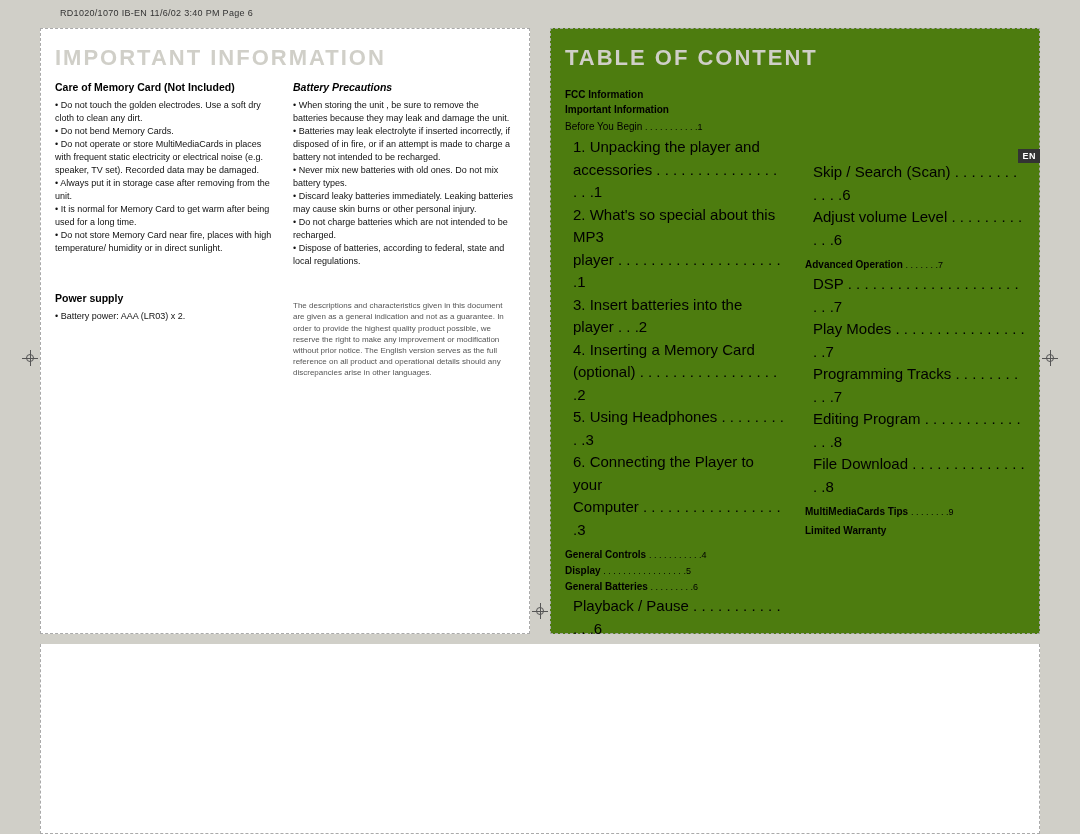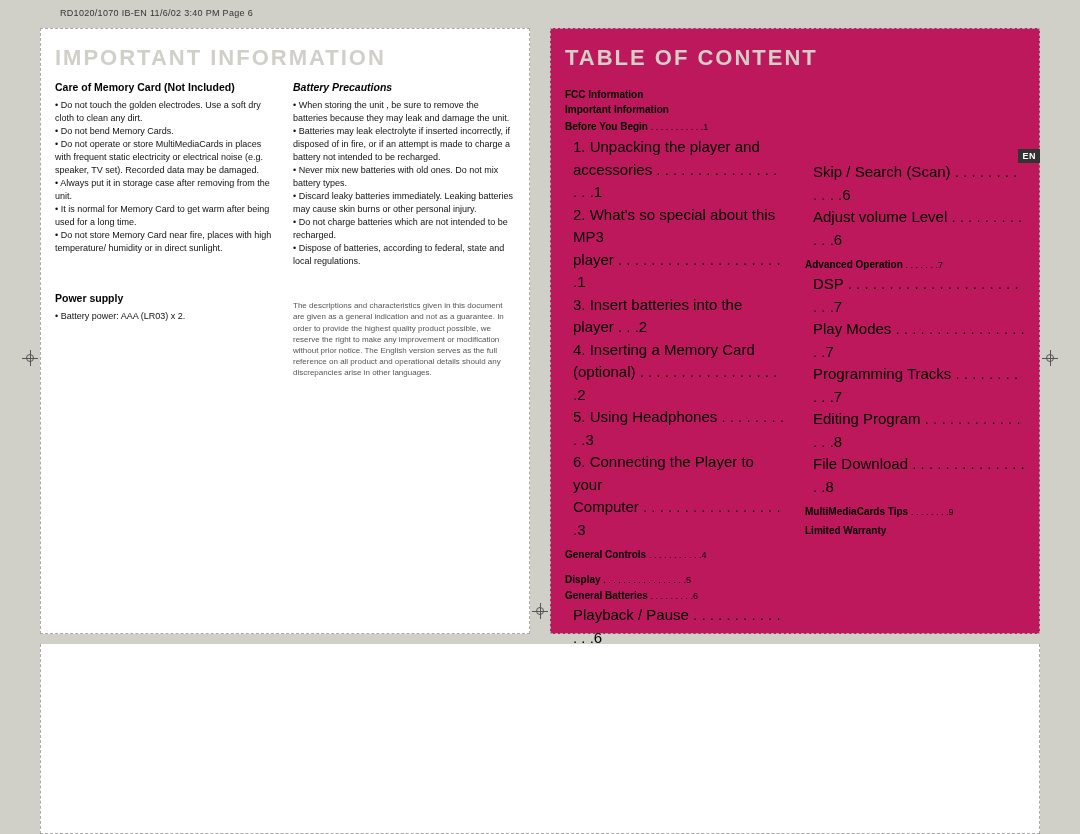--- a/index.html
+++ b/index.html
@@ -76,21 +76,21 @@
       background: #fff;
       padding: 16px 14px 14px 14px;
       position: relative;
       margin-right: 6px;
     }
 
     
     .right-page {
       flex: 1;
       border: 1px dashed #aaa;
-      background: #be185d;
+      background: #4d7c0f;
       padding: 16px 14px 14px 14px;
       position: relative;
     }
 
     
     .page-title-watermark {
       font-size: 22px;
       font-weight: bold;
       color: #d0cfc8;
       letter-spacing: 2px;
@@ -271,21 +271,21 @@
     <div class="en-badge">EN</div>
 
     <div class="toc-columns">
 
       <div>
 
         <div class="toc-section-header">FCC Information</div>
         <div class="toc-section-header" style="margin-top:4px;">Important Information</div>
 
         <div style="margin-top: 6px;">
-          <span style="font-weight:bold; font-size:10px;">Before You Begin</span>
+          <span style="font-weight:normal; font-size:10px;">Before You Begin</span>
           <span style="font-size:9px;"> . . . . . . . . . . .1</span>
         </div>
 
         <div style="margin-top:4px;">
           <div class="toc-sub-item">1.  Unpacking the player and</div>
           <div class="toc-sub-item" style="display:flex; justify-content:space-between;">
             <span>accessories . . . . . . . . . . . . . . . . . .1</span>
           </div>
         </div>
 
@@ -316,21 +316,21 @@
         </div>
         <div class="toc-sub-item">
           Computer . . . . . . . . . . . . . . . . . .3
         </div>
 
         <div style="margin-top:8px;">
           <span style="font-weight:bold; font-size:10px;">General Controls</span>
           <span style="font-size:9px;"> . . . . . . . . . . .4</span>
         </div>
 
-        <div style="margin-top:14px;">
+        <div style="margin-top:5px;">
           <span style="font-weight:bold; font-size:10px;">Display</span>
           <span style="font-size:9px;"> . . . . . . . . . . . . . . . . .5</span>
         </div>
 
         <div style="margin-top:5px;">
           <span style="font-weight:bold; font-size:10px;">General Batteries</span>
           <span style="font-size:9px;"> . . . . . . . . .6</span>
         </div>
 
         <div class="toc-sub-item" style="margin-top:3px;">

